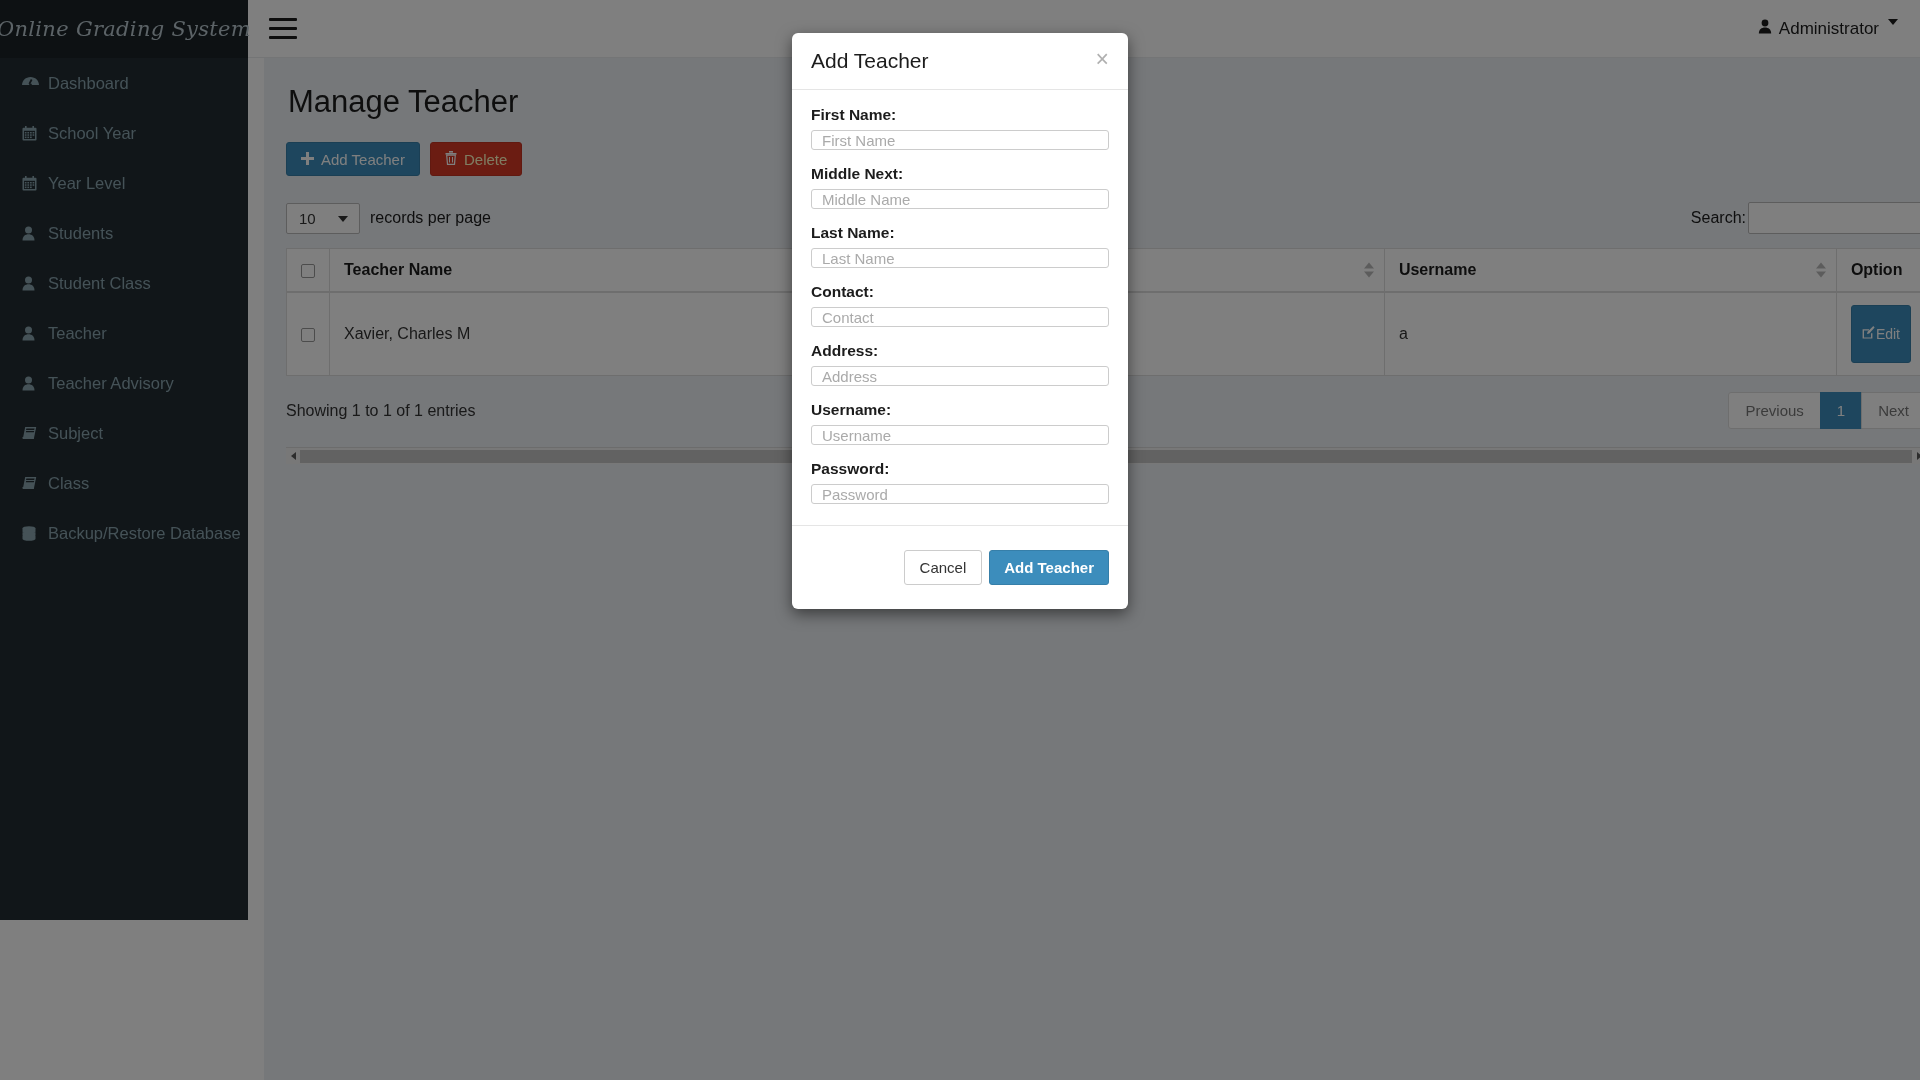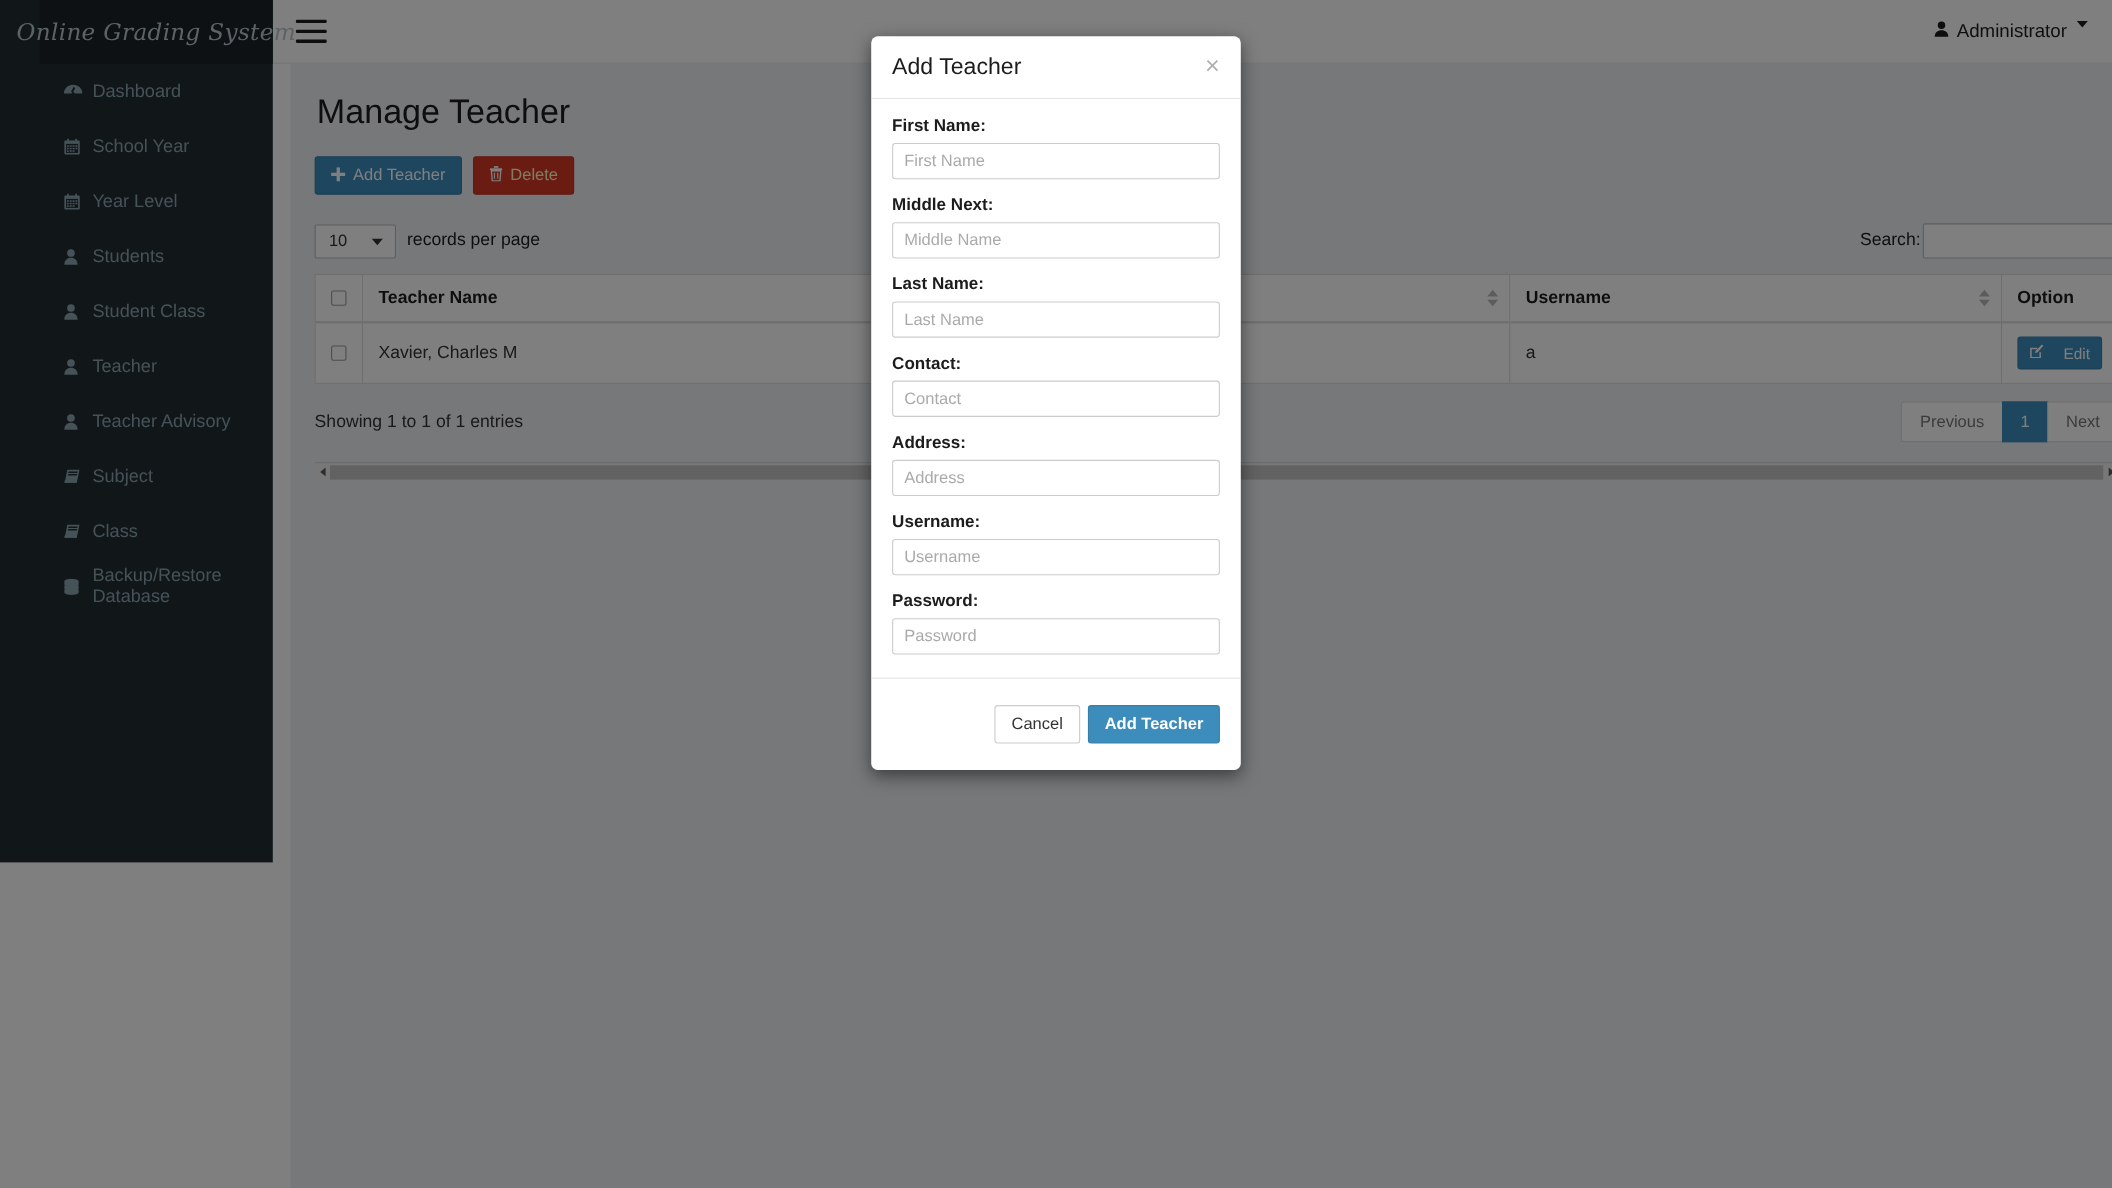--- a/index.html
+++ b/index.html
@@ -9,24 +9,23 @@
     width: 1920px; height: 1080px;
     overflow: hidden;
     font-family: "Liberation Sans", sans-serif;
     background: #ffffff;
   }
   #app { position: relative; width: 1920px; height: 1080px; }
 
   
   .sidebar {
     position: absolute; left: 0; top: 0;
-    width: 248px; height: 784px;
+    width: 248px; height: 920px;
     background: #222d32;
     z-index: 5;
-    padding-left: 36px;
   }
   .brand {
     height: 58px;
     display: flex; align-items: center; justify-content: center;
     background: #1a2226;
     color: #b8c7ce;
     font-family: "DejaVu Serif", serif;
     font-style: italic;
     font-size: 21px;
     letter-spacing: .3px;
@@ -199,22 +198,22 @@
     border-radius: 2px;
     background: #fff;
     cursor: pointer;
     vertical-align: middle;
     margin: 0;
   }
   .col-check { width: 42px; }
   .col-option { width: 72px; }
   .btn-edit {
     background: #3c8dbc; border: 1px solid #367fa9; color: #fff;
-    border-radius: 3px; font-size: 14px; padding: 6px 10px;
-    display: inline-flex; align-items: center; gap: 18px; cursor: pointer;
+    border-radius: 3px; font-size: 14px; padding: 20px 10px;
+    display: inline-flex; align-items: center; gap: 1px; cursor: pointer;
     font-family: "Liberation Sans", sans-serif;
   }
 
   .table-footer {
     display: flex; align-items: center; justify-content: space-between;
     margin-top: 16px;
     font-size: 16px; color: #333;
   }
   .pagination { display: flex; }
   .pagination .pg {
@@ -280,21 +279,21 @@
   .form-group { margin-bottom: 15px; }
   .form-label {
     display: block;
     font-size: 15.5px;
     font-weight: bold;
     color: #1c1c1c;
     margin-bottom: 6px;
   }
   .form-control {
     width: 100%;
-    height: 33px;
+    height: 20px;
     border: 1px solid #ccc;
     border-radius: 3px;
     padding: 6px 10px;
     font-size: 15px;
     color: #555;
     font-family: "Liberation Sans", sans-serif;
     background: #fff;
   }
   .form-control::placeholder { color: #aaa; }
   .modal-footer {

